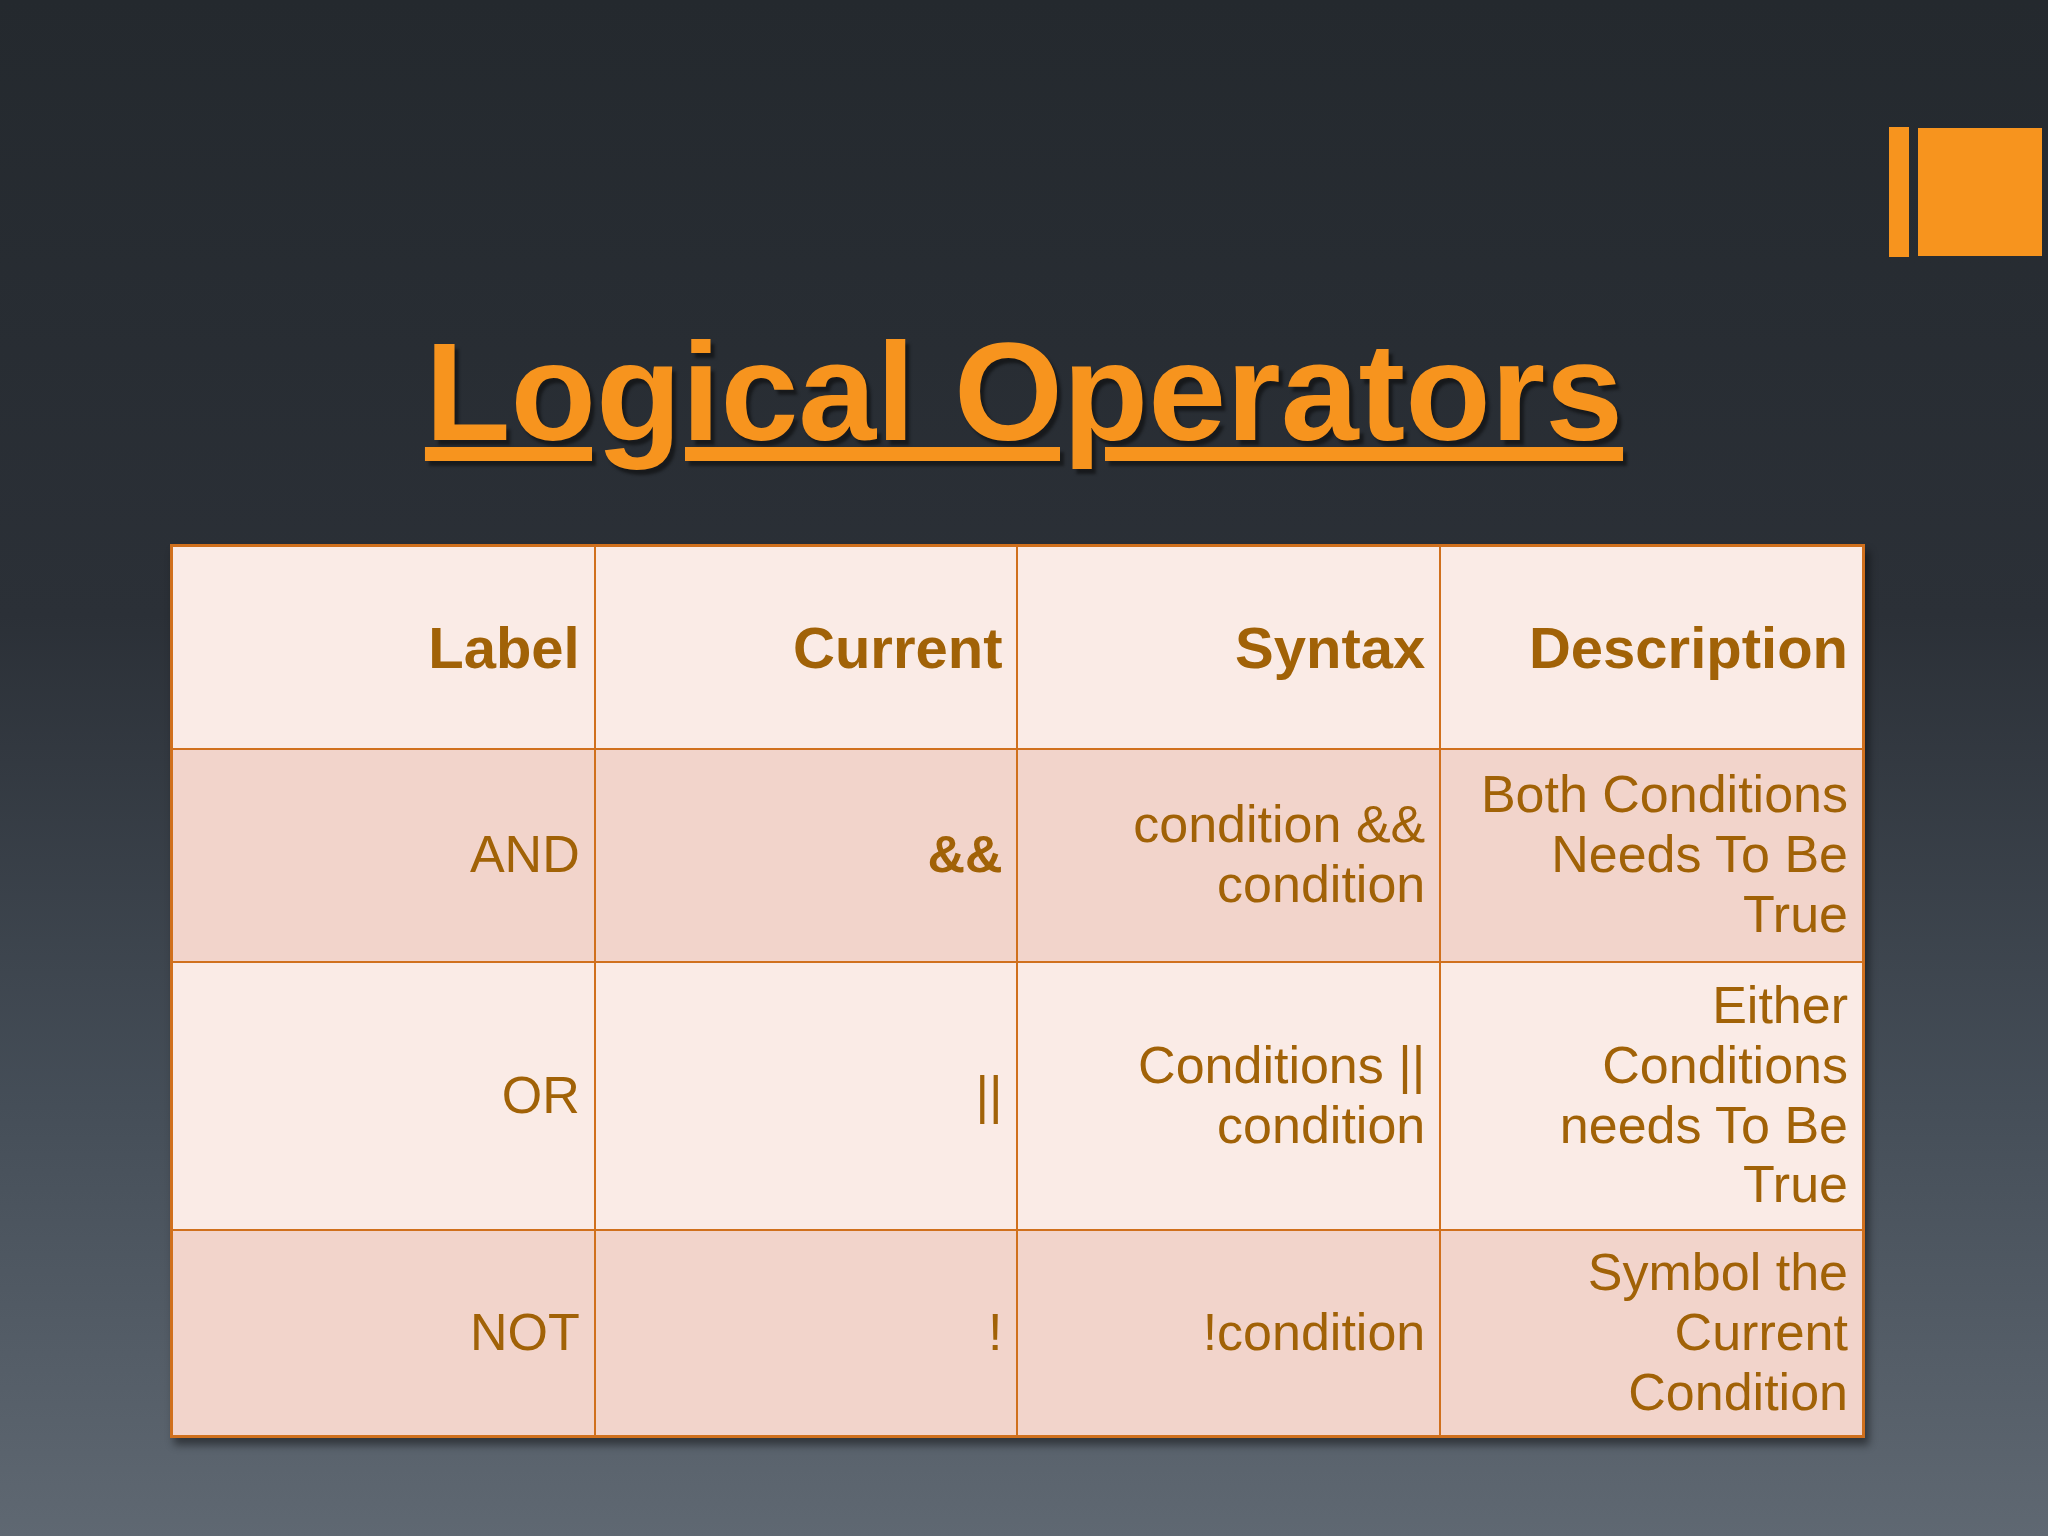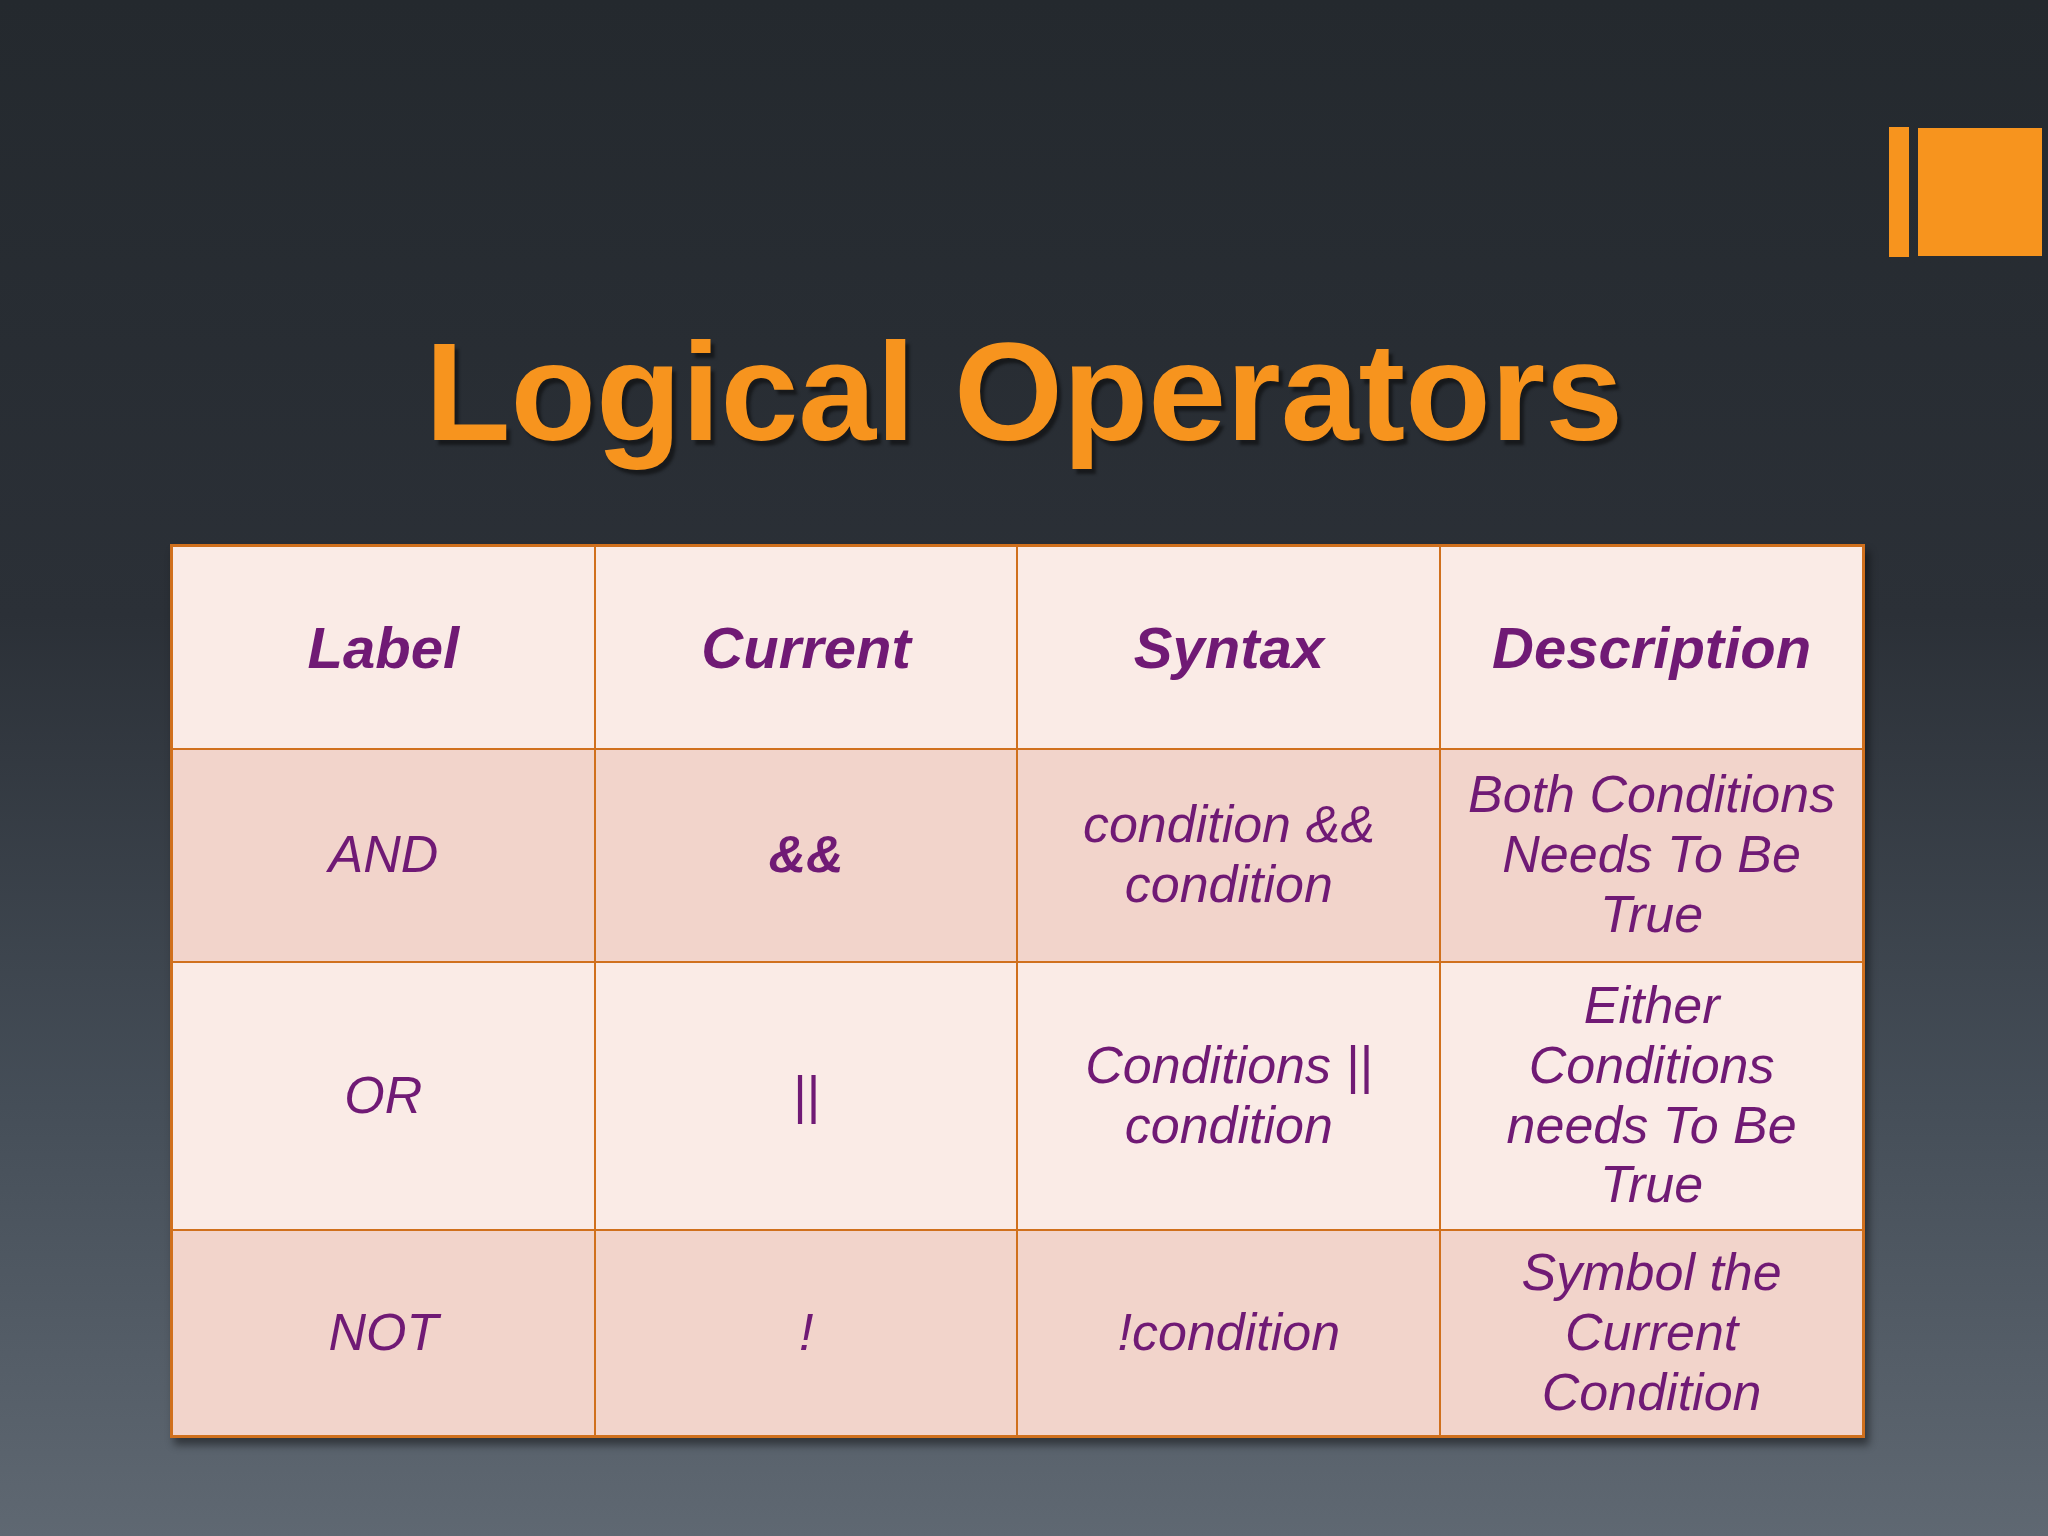--- a/index.html
+++ b/index.html
@@ -42,40 +42,40 @@
     top: 322px;
     width: 2048px;
     margin: 0;
     text-align: center;
     font-size: 140px;
     font-weight: bold;
     line-height: 1;
     color: var(--accent, #F7941E);
     text-shadow: 4px 5px 3px rgba(10, 10, 10, 0.55);
     letter-spacing: 0px;
+    text-decoration: underline;
   }
   table.optable {
     position: absolute;
     left: 170px;
     top: 544px;
     width: 1695px;
     height: 891px;
     border-collapse: collapse;
     table-layout: fixed;
     background: var(--row_light, #FAEBE6);
     box-shadow: 4px 7px 8px rgba(0, 0, 0, 0.45);
   }
   table.optable th, table.optable td {
     width: 25%;
     border: 2px solid var(--border, #D0701D);
-    text-align: center;
+    text-align: right;
     vertical-align: middle;
-    color: #701a75;
+    color: #a16207;
     padding: 4px 14px;
-    font-style: italic;
   }
   table.optable {
     border: 3px solid var(--border, #D0701D);
   }
   tr.header-row { height: 203px; }
   tr.row-and    { height: 213px; }
   tr.row-or     { height: 268px; }
   tr.row-not    { height: 207px; }
   tr.header-row th {
     font-size: 58px;

